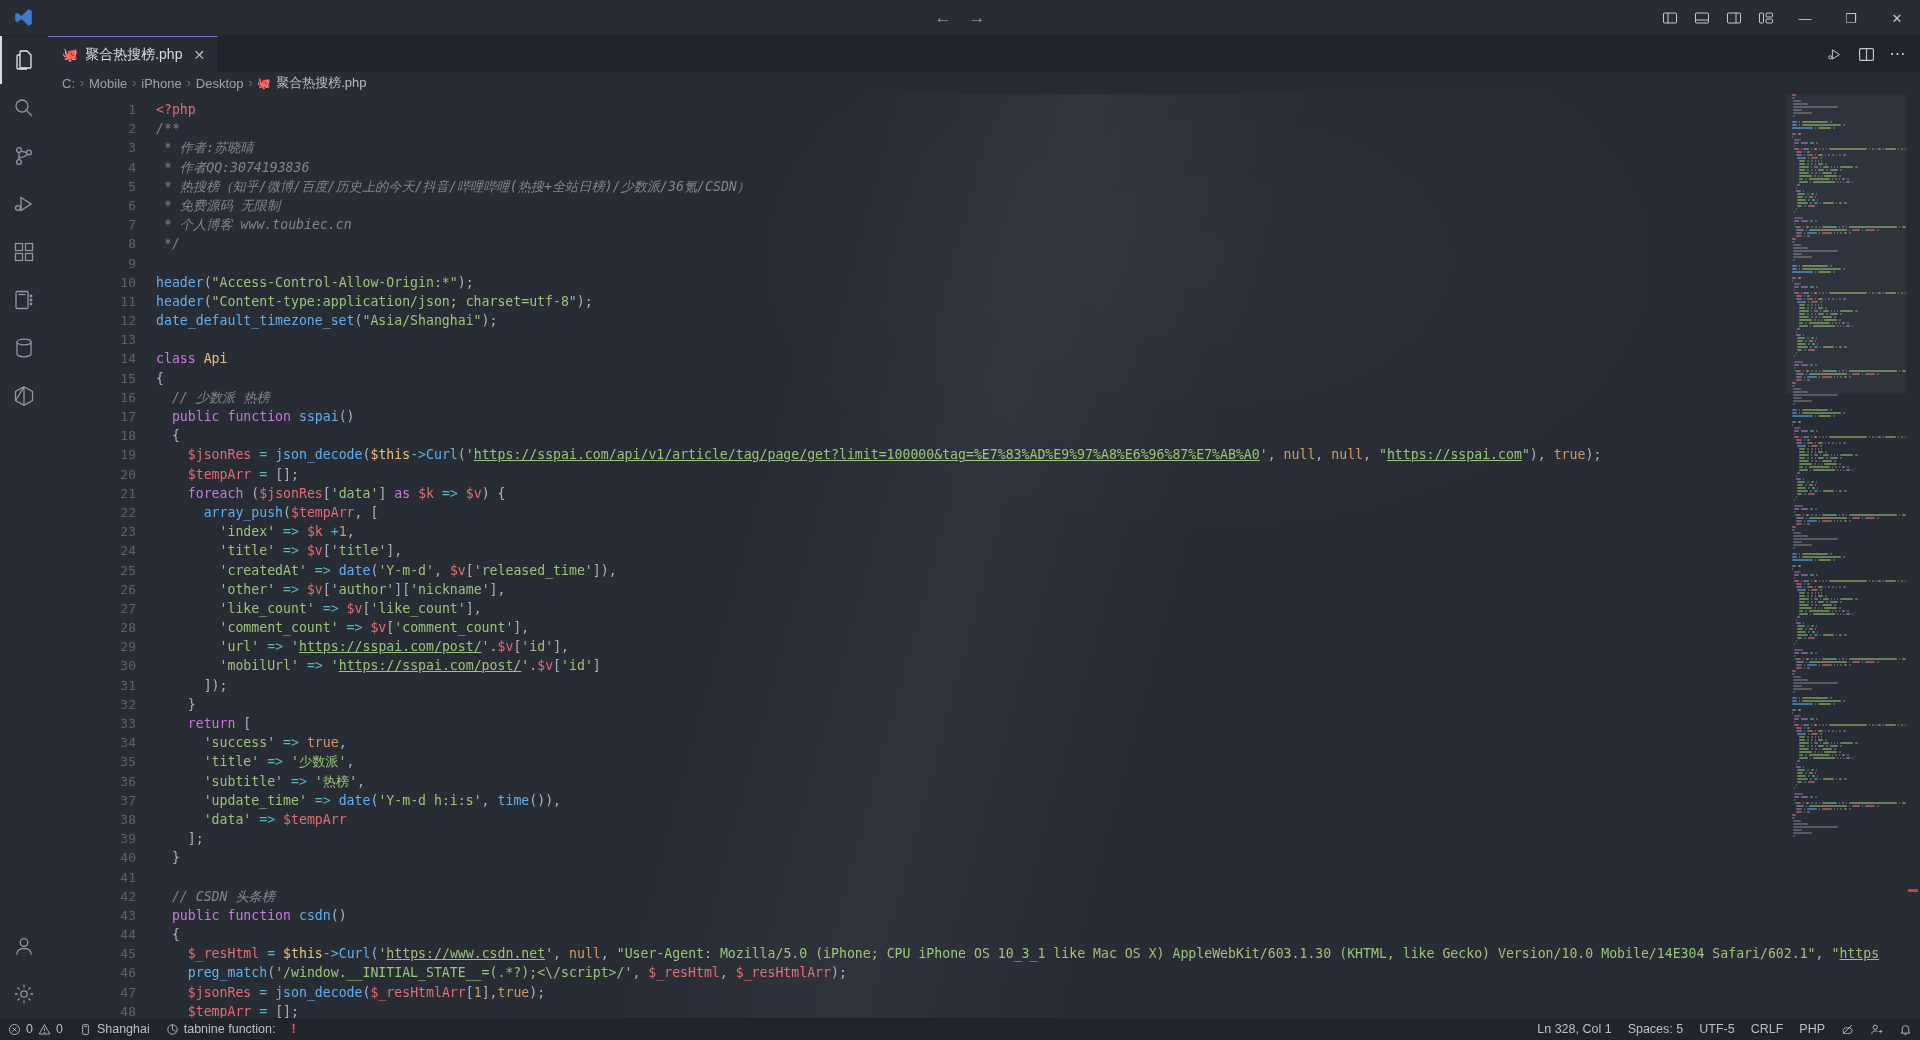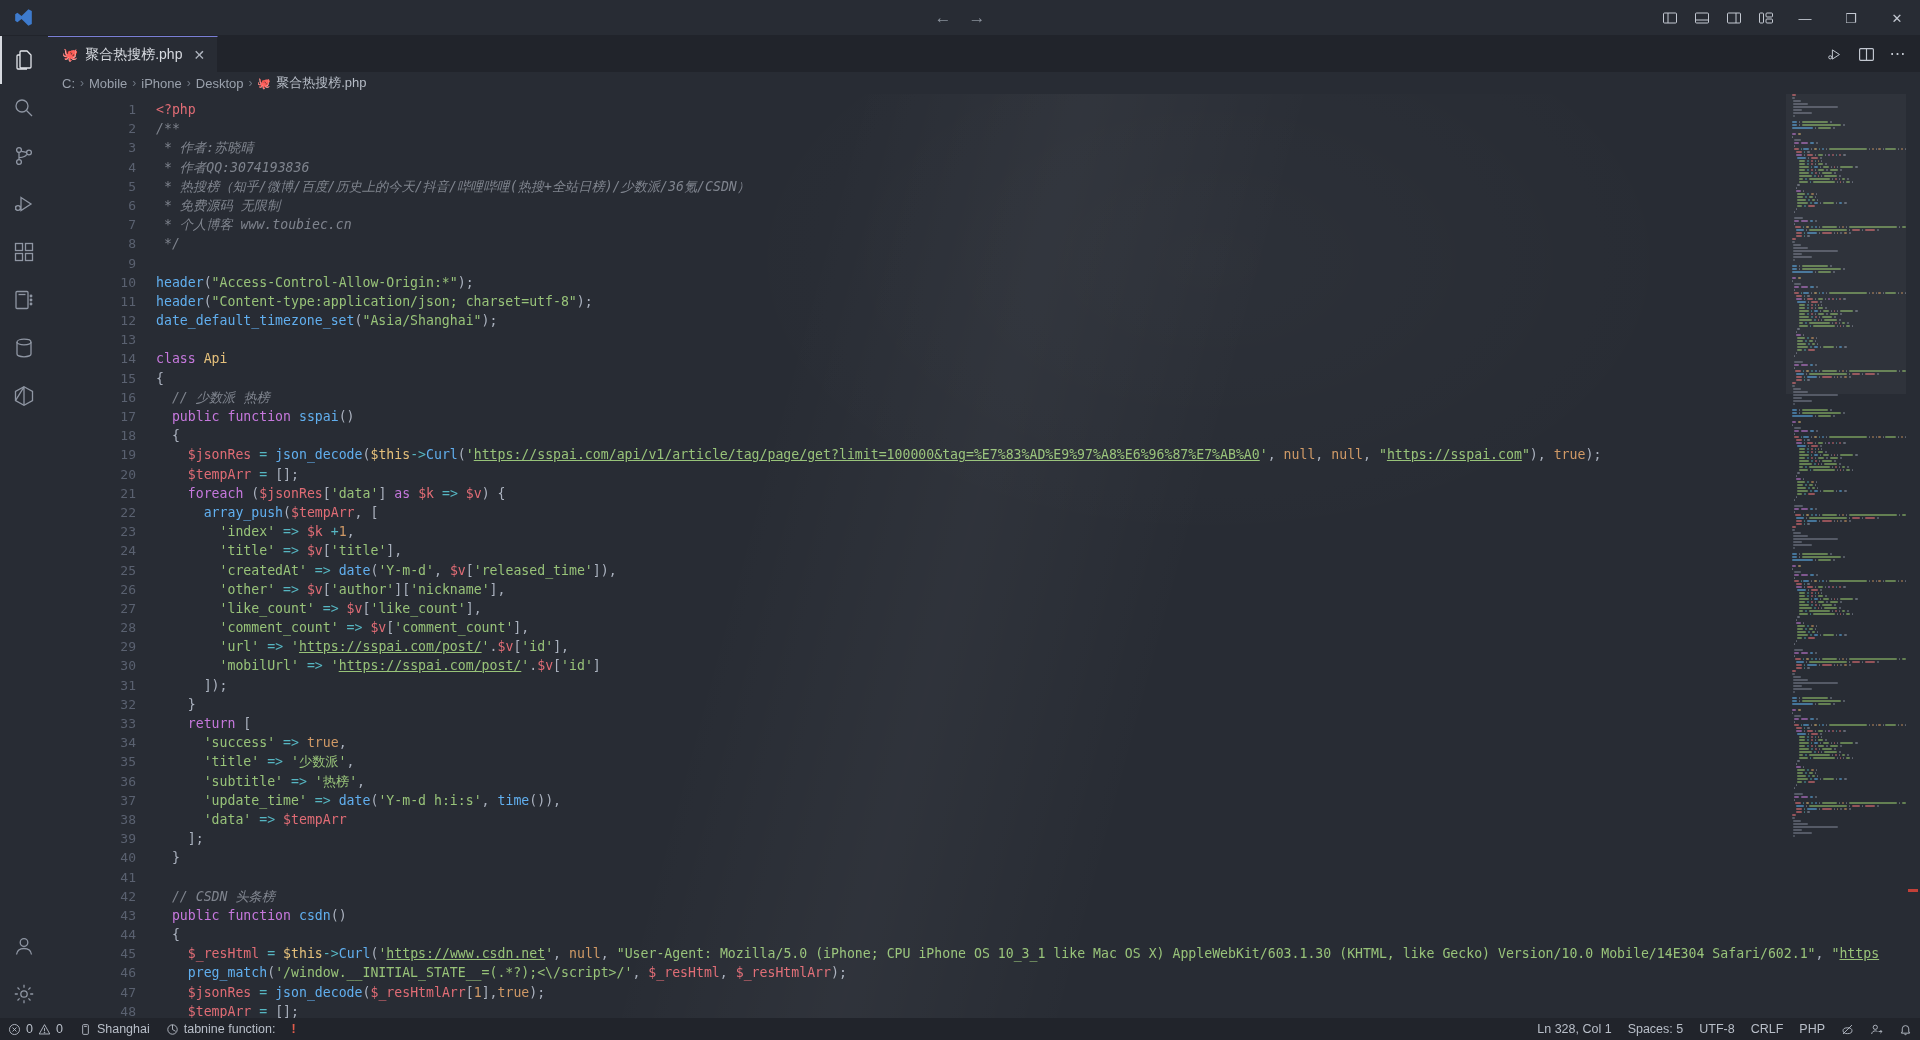--- a/index.html
+++ b/index.html
@@ -2105,21 +2105,21 @@
   </div>
 
   <div class="sb-right">
     <div class="sb-item">
         <span>Ln 328, Col 1</span>
       </div>
     <div class="sb-item">
         <span>Spaces: 5</span>
       </div>
     <div class="sb-item">
-        <span>UTF-8</span>
+        <span>UTF-5</span>
       </div>
     <div class="sb-item">
         <span>CRLF</span>
       </div>
     <div class="sb-item">
         <span>PHP</span>
       </div>
     <div class="sb-item">
       <span class="sb-ico">
         <svg viewBox="0 0 16 16" fill="none" stroke="#b9bfc9" stroke-width="1.1">

